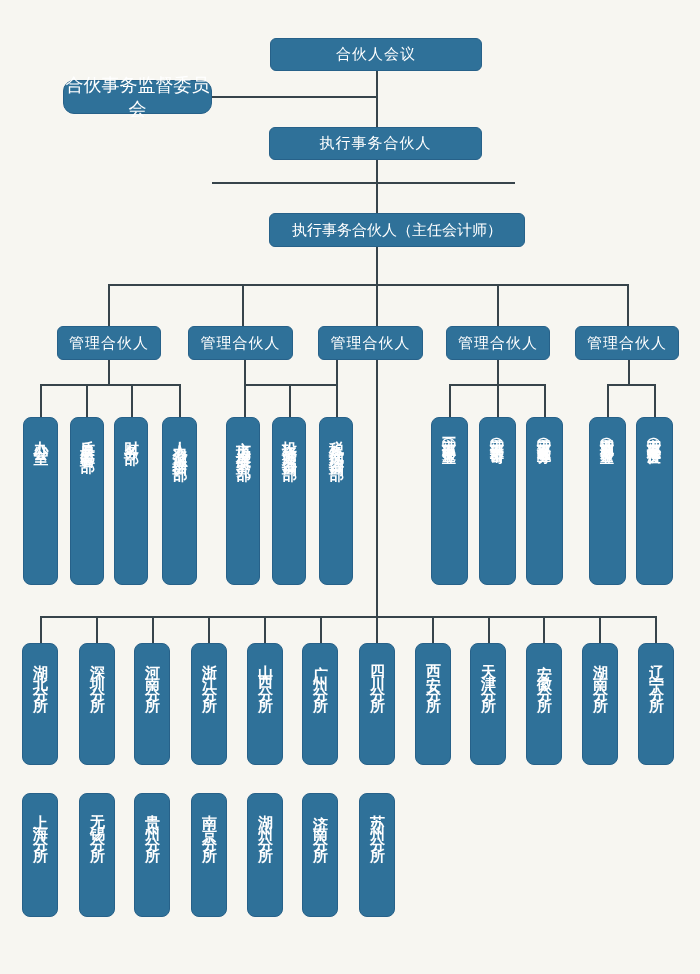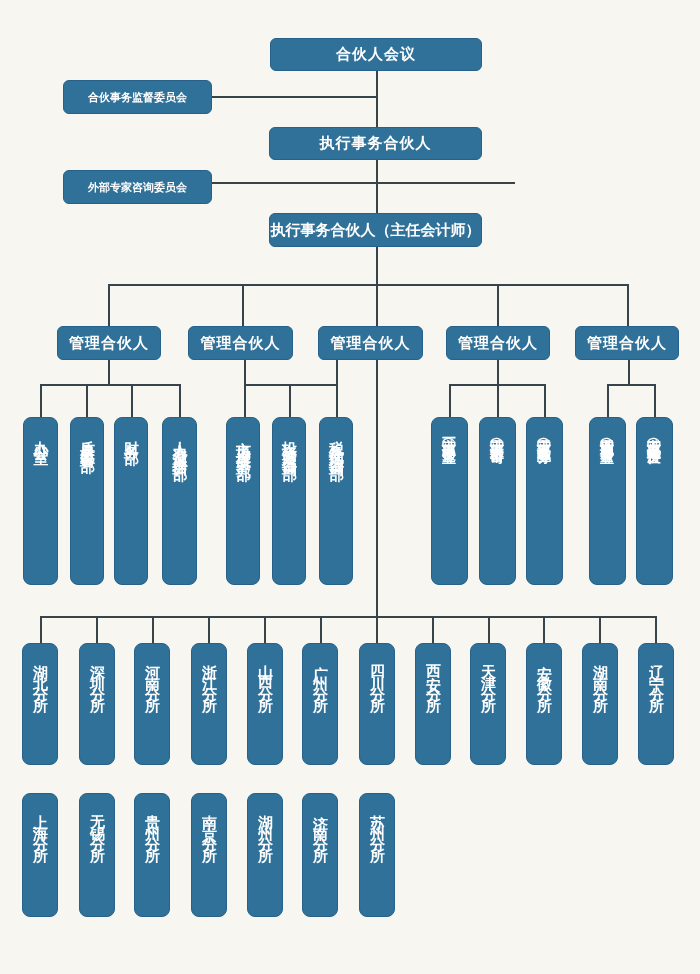--- a/index.html
+++ b/index.html
@@ -17,30 +17,30 @@
   
   .h,.v{position:absolute;background:var(--line,#37444b);z-index:1;}
   .h{height:1.5px;}
   .v{width:1.5px;}
   
   .node{
     position:absolute;
     background:var(--box-fill,#2f7199);
     border:1px solid var(--box-border,#276189);
     color:var(--box-text,#ffffff);
-    font-weight:bold;
+    font-weight:normal;
     border-radius:6px;
     display:flex;align-items:center;justify-content:center;
     z-index:2;
     box-sizing:border-box;
     letter-spacing:1px;
     font-size:15px;
     text-align:center;
   }
-  .node.small{font-size:11px;letter-spacing:0;}
+  .node.small{font-size:18px;letter-spacing:0;border-radius:11px;}
   .vnode{
     position:absolute;
     background:var(--box-fill,#2f7199);
     border:1px solid var(--box-border,#276189);
     color:var(--box-text,#ffffff);
     font-weight:bold;
     border-radius:8px;
     z-index:2;
     box-sizing:border-box;
     writing-mode:vertical-rl;
@@ -120,22 +120,21 @@
   <div class="v" style="left:376px;top:616px;height:28px;"></div>
   <div class="v" style="left:432px;top:616px;height:28px;"></div>
   <div class="v" style="left:488px;top:616px;height:28px;"></div>
   <div class="v" style="left:543px;top:616px;height:28px;"></div>
   <div class="v" style="left:599px;top:616px;height:28px;"></div>
   <div class="v" style="left:655px;top:616px;height:28px;"></div>
 
   <div class="node" style="left:270px;top:38px;width:212px;height:33px;">合伙人会议</div>
   <div class="node small" style="left:63px;top:80px;width:149px;height:34px;">合伙事务监督委员会</div>
   <div class="node" style="left:269px;top:127px;width:213px;height:33px;">执行事务合伙人</div>
-  <div class="node small" style="left:63px;top:170px;width:149px;height:34px;">外部专家咨询委员会</div>
-  <div class="node" style="left:269px;top:213px;width:213px;height:34px;letter-spacing:0;">执行事务合伙人（主任会计师）</div>
+  <div class="node" style="left:269px;top:213px;width:256px;height:34px;letter-spacing:0;">执行事务合伙人（主任会计师）</div>
 
   <div class="node" style="left:57px;top:326px;width:104px;height:34px;">管理合伙人</div>
   <div class="node" style="left:188px;top:326px;width:105px;height:34px;">管理合伙人</div>
   <div class="node" style="left:318px;top:326px;width:105px;height:34px;">管理合伙人</div>
   <div class="node" style="left:446px;top:326px;width:104px;height:34px;">管理合伙人</div>
   <div class="node" style="left:575px;top:326px;width:104px;height:34px;">管理合伙人</div>
 
   <div class="vnode" style="left:23px;top:417px;width:35px;height:168px;">办公室</div>
   <div class="vnode" style="left:70px;top:417px;width:34px;height:168px;">质量监管部</div>
   <div class="vnode" style="left:114px;top:417px;width:34px;height:168px;">财务部</div>

